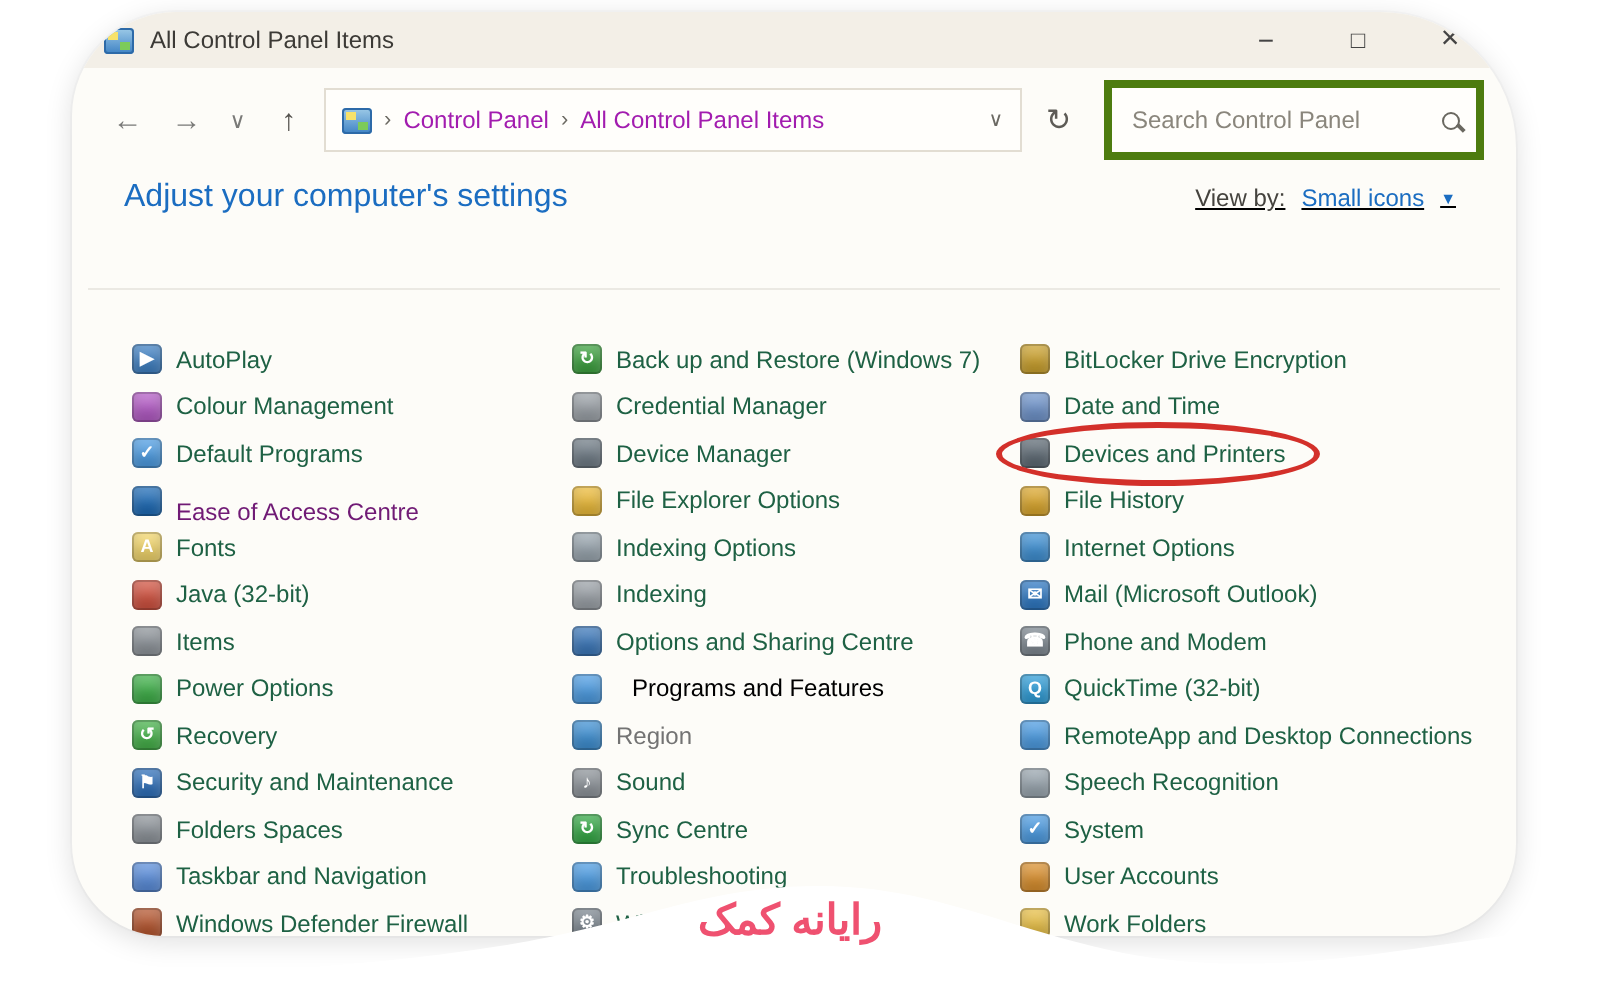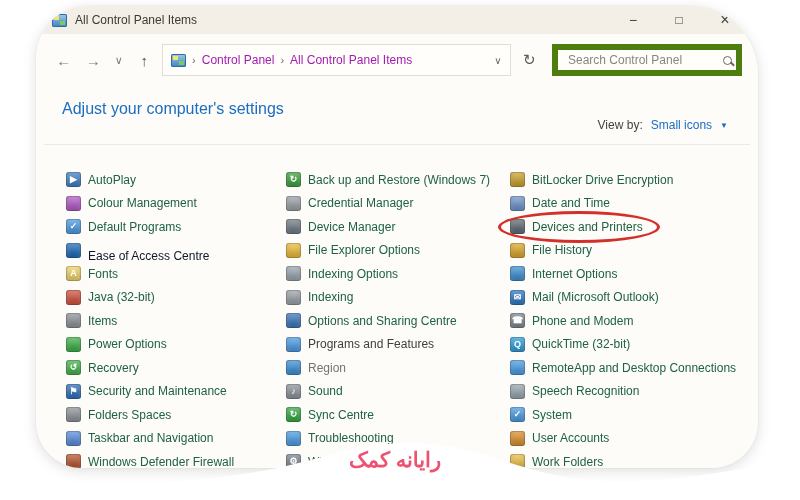--- a/index.html
+++ b/index.html
@@ -35,33 +35,33 @@
     display:flex; align-items:center; padding:0 16px; gap:6px; }
   .nav-arrow { font-size:15px; color:#7a7a78; width:24px; text-align:center; }
   .nav-arrow.small { font-size:11px; width:16px; }
   .nav-arrow.up { color:#55534f; }
   .crumb-box { display:flex; align-items:center; gap:6px; background:#fffefb;
     border:1px solid #e2ddd2; height:32px; padding:0 8px; width:356px; }
   .crumb-sep { color:#6b6962; font-size:11px; }
   .crumb-txt { font-size:12px; color:#a21caf; white-space:nowrap; }
   .crumb-caret { margin-left:auto; color:#6b6962; font-size:10px; }
   .refresh { font-size:15px; color:#5d5b56; width:26px; text-align:center; }
-  .search-box { display:flex; align-items:center; background:#fffefb; border:6px solid #4d7c0f;
-    height:32px; padding:0 10px; width:190px; margin-left:4px; }
+  .search-box { display:flex; align-items:center; background:#fffefb; border:4px solid #4d7c0f;
+    height:40px; padding:0 10px; width:190px; margin-left:4px; }
   .search-box input { border:none; outline:none; background:transparent; flex:1;
     font-family:"Liberation Sans",sans-serif; font-size:12px; color:#4a4843; }
   .search-box input::placeholder { color:#8a867c; }
   .mag { width:9px; height:9px; border:1.6px solid #6a6860; border-radius:50%; position:relative; flex:0 0 9px; }
   .mag::after { content:""; position:absolute; width:5px; height:1.6px; background:#6a6860;
     transform:rotate(45deg); right:-4px; bottom:-1px; }
 
   
-  .page-header { position:absolute; left:26px; top:94px; right:30px; display:flex; align-items:flex-start;flex-direction:column; }
+  .page-header { position:absolute; left:26px; top:84px; right:30px; display:flex; align-items:center; }
   .page-title { font-size:16px; color:#1b6dc1; }
-  .viewby { margin-left:auto; display:flex; align-items:center; gap:8px; }
+  .viewby { margin-left:auto; display:flex; align-items:center; gap:8px;text-decoration:underline; }
   .viewby-label { font-size:12px; color:#45433e; }
   .viewby-value { font-size:12px; color:#1b6dc1; }
   .viewby-caret { font-size:8px; color:#1b6dc1; }
   .divider { position:absolute; left:8px; right:8px; top:138px; height:1px; background:rgba(110,100,80,.12); }
 
   
   .items-grid { position:absolute; left:30px; top:162px; display:grid;
     grid-template-columns:220px 224px auto; grid-auto-rows:23.5px; align-items:center; }
   .item { display:flex; align-items:center; }
   .item-inner { display:inline-flex; align-items:center; gap:7px; position:relative; cursor:pointer; }
@@ -173,21 +173,21 @@
       <div class="item">
         <span class="item-inner">
           <span class="chip" style="background: rgb(94, 106, 116);"></span>
           <span class="item-label" style="color: rgb(30, 97, 68);">Devices and Printers</span>
           <span class="red-oval" style="border-color: rgb(211, 48, 42);"></span>
         </span>
       </div>
       <div class="item">
         <span class="item-inner">
           <span class="chip" style="background: rgb(31, 107, 181);"></span>
-          <span class="item-label" style="color: #0f172a; margin-top: 12px;">Ease of Access Centre</span>
+          <span class="item-label" style="color: #701a75; margin-top: 12px;">Ease of Access Centre</span>
         </span>
       </div>
       <div class="item">
         <span class="item-inner">
           <span class="chip" style="background: rgb(233, 185, 58);"></span>
           <span class="item-label" style="color: rgb(30, 97, 68);">File Explorer Options</span>
         </span>
       </div>
       <div class="item">
         <span class="item-inner">
@@ -251,21 +251,21 @@
       </div>
       <div class="item">
         <span class="item-inner">
           <span class="chip" style="background: rgb(63, 174, 73);"></span>
           <span class="item-label" style="color: rgb(30, 97, 68);">Power Options</span>
         </span>
       </div>
       <div class="item">
         <span class="item-inner">
           <span class="chip" style="background: rgb(77, 155, 224);"></span>
-          <span class="item-label" style="color: #404040;">Programs and Features</span>
+          <span class="item-label" style="color: #000000; margin-left: 8px;">Programs and Features</span>
         </span>
       </div>
       <div class="item">
         <span class="item-inner">
           <span class="chip" style="background: rgb(47, 156, 214);">Q</span>
           <span class="item-label" style="color: rgb(30, 97, 68);">QuickTime (32-bit)</span>
         </span>
       </div>
       <div class="item">
         <span class="item-inner">

